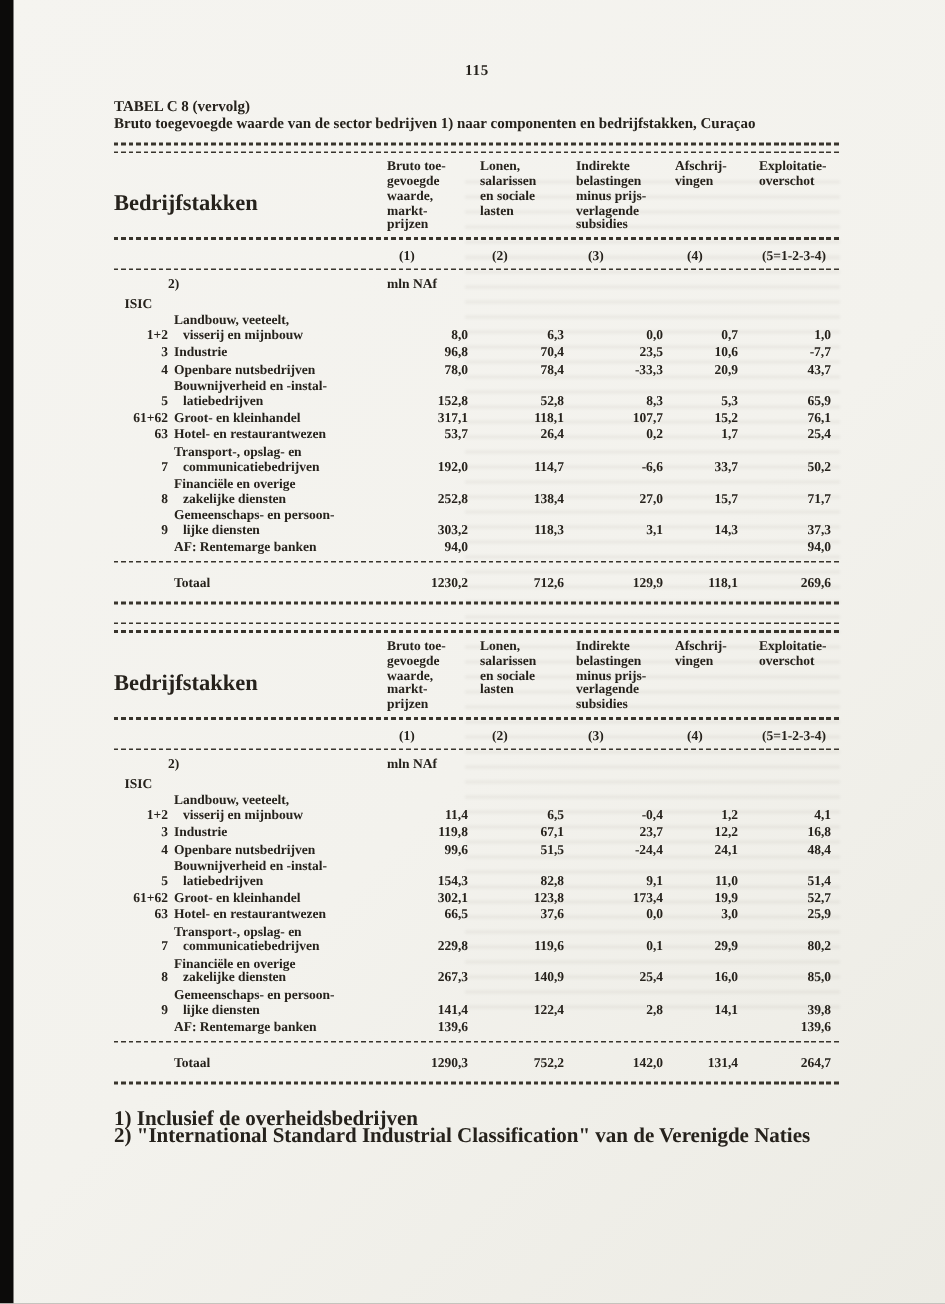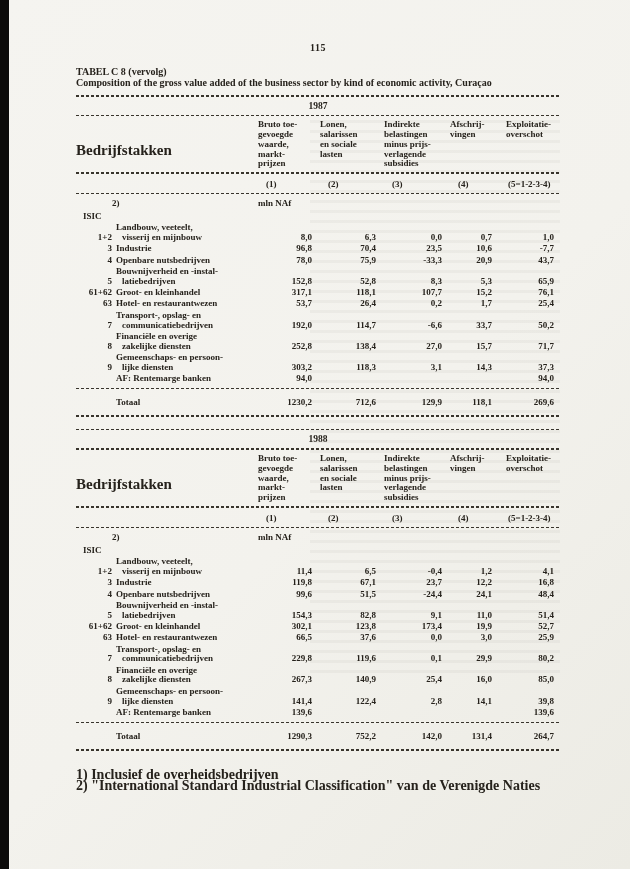--- a/index.html
+++ b/index.html
@@ -58,26 +58,25 @@
 
 <div class="scan">
   <div class="edge-bar"></div>
   <div class="bleed"></div>
 
   <div class="page">
     <div class="page-number">115</div>
 
     <div class="title-block">
       <div>TABEL C 8 (vervolg)</div>
-      <div>Composition of the gross value added of the business sector by kind of economic activity, Curaçao</div>
+      <div>Bruto toegevoegde waarde van de sector bedrijven 1) naar componenten en bedrijfstakken, Curaçao</div>
     </div>
 
     <section class="tbl">
       <div class="rule"></div>
-      <div class="year">1987</div>
       <div class="rule"></div>
 
       <div class="hrow">
         <div class="cell stub hdr-stub">Bedrijfstakken</div>
         <div class="cell hc c1">Bruto toe-
 gevoegde
 waarde,
 markt-
 prijzen</div>
         <div class="cell hc c2">Lonen,
@@ -137,21 +136,21 @@
     <div class="cell val c4">10,6</div>
     <div class="cell val c5">-7,7</div>
   </div>
 
   <div class="row">
     <div class="cell code">4</div>
     <div class="cell label">
               <div class="lbl-line">Openbare nutsbedrijven</div>
             </div>
     <div class="cell val c1">78,0</div>
-    <div class="cell val c2">75,9</div>
+    <div class="cell val c2">78,4</div>
     <div class="cell val c3">-33,3</div>
     <div class="cell val c4">20,9</div>
     <div class="cell val c5">43,7</div>
   </div>
 
   <div class="row">
     <div class="cell code">5</div>
     <div class="cell label">
               <div class="lbl-line">Bouwnijverheid en -instal-</div>
               <div class="lbl-line cont">latiebedrijven</div>
@@ -247,21 +246,20 @@
         <div class="cell val c2">712,6</div>
         <div class="cell val c3">129,9</div>
         <div class="cell val c4">118,1</div>
         <div class="cell val c5">269,6</div>
       </div>
       <div class="rule"></div>
     </section>
 
     <section class="tbl">
       <div class="rule"></div>
-      <div class="year">1988</div>
       <div class="rule"></div>
 
       <div class="hrow">
         <div class="cell stub hdr-stub">Bedrijfstakken</div>
         <div class="cell hc c1">Bruto toe-
 gevoegde
 waarde,
 markt-
 prijzen</div>
         <div class="cell hc c2">Lonen,

